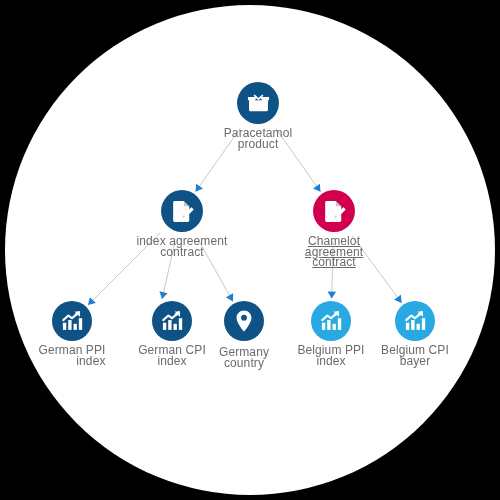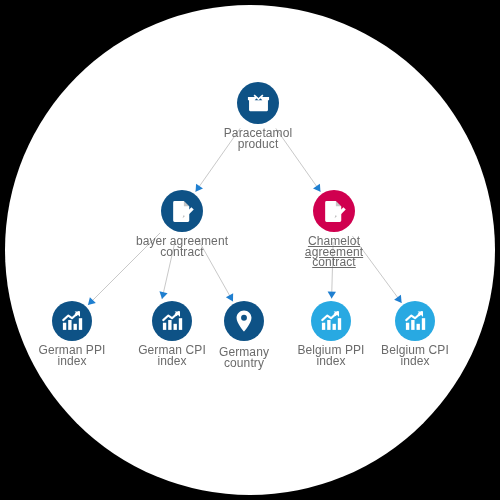--- a/index.html
+++ b/index.html
@@ -100,21 +100,21 @@
         <div class="node-circle" style="width: 42px; height: 42px; background: rgb(14, 82, 134);">
           <svg width="27" height="27" viewBox="0 0 24 24">
             <path fill="#ffffff" d="M5 2.6h8.2L18 7.4V20a1.3 1.3 0 0 1-1.3 1.3H5A1.3 1.3 0 0 1 3.7 20V3.9A1.3 1.3 0 0 1 5 2.6z"></path>
             <path fill="rgba(0,0,0,0.22)" d="M13.2 2.6L18 7.4h-4.8z"></path>
             <path fill="none" stroke="#0e5286" stroke-opacity="0" stroke-width="0" d="M0 0"></path>
             <path fill="none" stroke="#ffffff" stroke-width="1.7" stroke-linecap="round" d="M7.4 17.1c1.1-.2 1.6-1.3 2.3-2.4.6-1 1.3-1.1 1.7.1.3.9.9 1 1.6.4"></path>
             <path fill="#ffffff" d="M19.9 8.2l2.1 2.1-7.1 7.1-2.8.7.7-2.8 7.1-7.1z"></path>
             <path fill="rgba(0,0,0,0.25)" d="M12.8 15.3l-.7 2.8 2.1-2.1-1.4-.7z"></path>
           </svg>
         </div>
-        <div class="node-label" style="color: rgb(107, 107, 107);">bayer agreement
+        <div class="node-label" style="color: rgb(107, 107, 107);">index agreement
 contract</div>
       </div>
       <div class="node" style="left: 334px; top: 211px; transform: translate(-50%, -21px);">
         <div class="node-circle" style="width: 42px; height: 42px; background: rgb(208, 0, 79);">
           <svg width="27" height="27" viewBox="0 0 24 24">
             <path fill="#ffffff" d="M5 2.6h8.2L18 7.4V20a1.3 1.3 0 0 1-1.3 1.3H5A1.3 1.3 0 0 1 3.7 20V3.9A1.3 1.3 0 0 1 5 2.6z"></path>
             <path fill="rgba(0,0,0,0.22)" d="M13.2 2.6L18 7.4h-4.8z"></path>
             <path fill="none" stroke="#d0004f" stroke-opacity="0" stroke-width="0" d="M0 0"></path>
             <path fill="none" stroke="#ffffff" stroke-width="1.7" stroke-linecap="round" d="M7.4 17.1c1.1-.2 1.6-1.3 2.3-2.4.6-1 1.3-1.1 1.7.1.3.9.9 1 1.6.4"></path>
             <path fill="#ffffff" d="M19.9 8.2l2.1 2.1-7.1 7.1-2.8.7.7-2.8 7.1-7.1z"></path>
@@ -128,21 +128,21 @@
         <div class="node-circle" style="width: 40px; height: 40px; background: rgb(14, 82, 134);">
           <svg width="26" height="26" viewBox="0 0 24 24">
             <rect x="3.6" y="13.6" width="3.1" height="6.6" fill="#ffffff"></rect>
             <rect x="8.5" y="11.1" width="3.1" height="9.1" fill="#ffffff"></rect>
             <rect x="13.4" y="14.6" width="3.1" height="5.6" fill="#ffffff"></rect>
             <rect x="18.3" y="9.4" width="3.1" height="10.8" fill="#ffffff"></rect>
             <path fill="none" stroke="#ffffff" stroke-width="1.9" stroke-linecap="round" stroke-linejoin="round" d="M3.9 11.2l4.7-4.2 3.4 2.4 6.4-5.6"></path>
             <path fill="#ffffff" d="M14.4 3.2h5v5l-1.9-1.9-1.2 1.2-1.9-1.9 1.2-1.2z"></path>
           </svg>
         </div>
-        <div class="node-label" style="color: rgb(107, 107, 107);">German PPI
+        <div class="node-label" style="color: rgb(107, 107, 107); text-align: right;">German PPI
 index</div>
       </div>
       <div class="node" style="left: 172px; top: 321px; transform: translate(-50%, -20px);">
         <div class="node-circle" style="width: 40px; height: 40px; background: rgb(14, 82, 134);">
           <svg width="26" height="26" viewBox="0 0 24 24">
             <rect x="3.6" y="13.6" width="3.1" height="6.6" fill="#ffffff"></rect>
             <rect x="8.5" y="11.1" width="3.1" height="9.1" fill="#ffffff"></rect>
             <rect x="13.4" y="14.6" width="3.1" height="5.6" fill="#ffffff"></rect>
             <rect x="18.3" y="9.4" width="3.1" height="10.8" fill="#ffffff"></rect>
             <path fill="none" stroke="#ffffff" stroke-width="1.9" stroke-linecap="round" stroke-linejoin="round" d="M3.9 11.2l4.7-4.2 3.4 2.4 6.4-5.6"></path>
@@ -181,17 +181,17 @@
           <svg width="26" height="26" viewBox="0 0 24 24">
             <rect x="3.6" y="13.6" width="3.1" height="6.6" fill="#ffffff"></rect>
             <rect x="8.5" y="11.1" width="3.1" height="9.1" fill="#ffffff"></rect>
             <rect x="13.4" y="14.6" width="3.1" height="5.6" fill="#ffffff"></rect>
             <rect x="18.3" y="9.4" width="3.1" height="10.8" fill="#ffffff"></rect>
             <path fill="none" stroke="#ffffff" stroke-width="1.9" stroke-linecap="round" stroke-linejoin="round" d="M3.9 11.2l4.7-4.2 3.4 2.4 6.4-5.6"></path>
             <path fill="#ffffff" d="M14.4 3.2h5v5l-1.9-1.9-1.2 1.2-1.9-1.9 1.2-1.2z"></path>
           </svg>
         </div>
         <div class="node-label" style="color: rgb(107, 107, 107);">Belgium CPI
-index</div>
+bayer</div>
       </div>
     </div>
 
 </div>
 
 </body></html>

